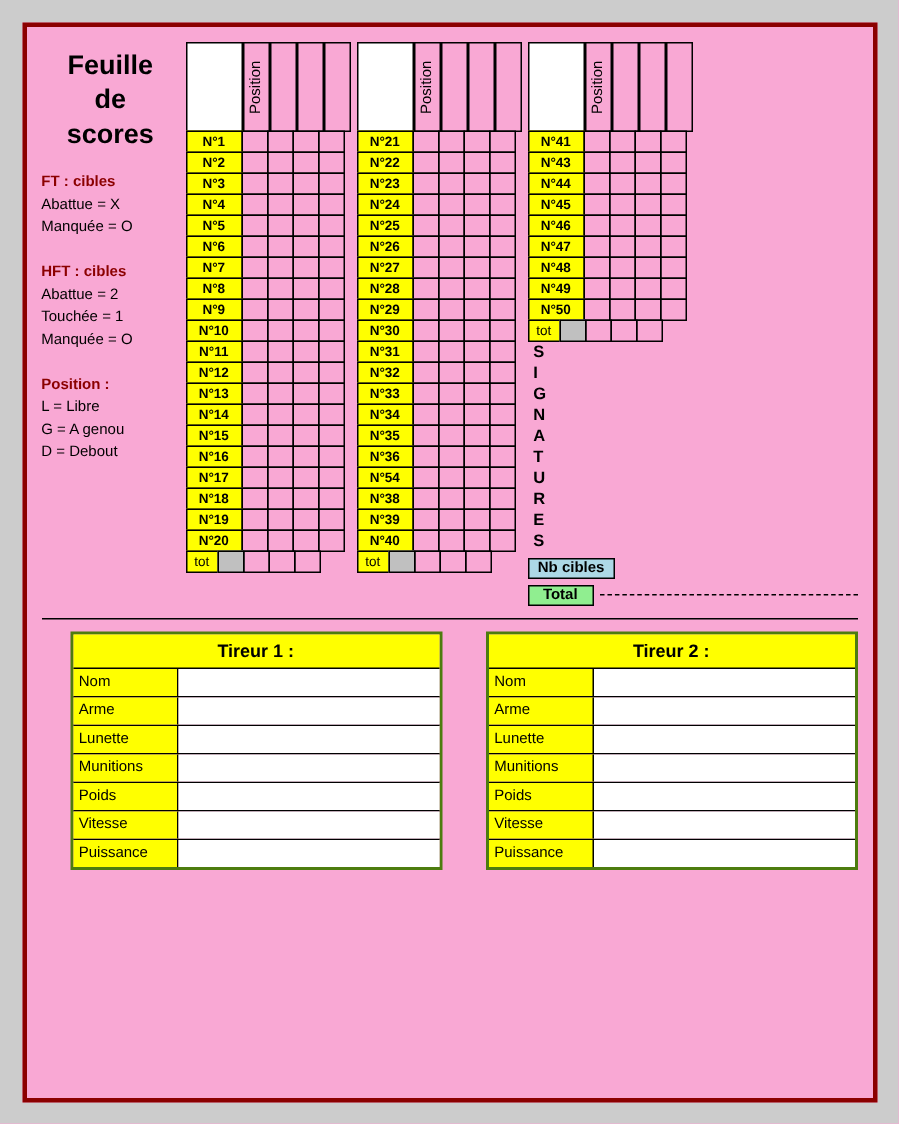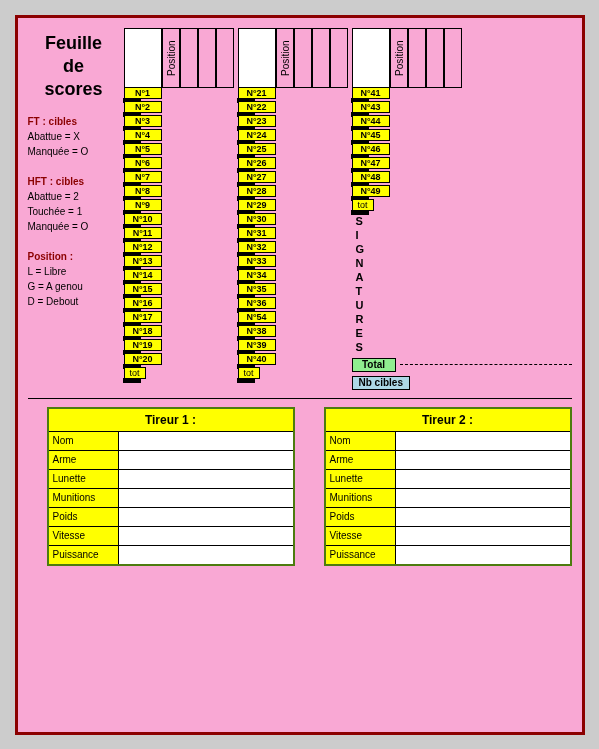--- a/index.html
+++ b/index.html
@@ -110,21 +110,20 @@
       flex-shrink: 0;
     }
     .blank-box {
       border: 1px solid #000;
       width: 18px;
       flex-shrink: 0;
     }
     .data-row {
       display: flex;
       height: 14px;
-      flex-direction: column;
     }
     .num-cell {
       background: #FFFF00;
       border: 1px solid #000;
       font-size: 9px;
       font-weight: bold;
       text-align: center;
       display: flex;
       align-items: center;
       justify-content: center;
@@ -595,20 +594,27 @@
     <div class="data-cell"></div>
     <div class="data-cell"></div>
   </div>
             <div class="data-row">
     <div class="num-cell">N°49</div>
     <div class="data-cell"></div>
     <div class="data-cell"></div>
     <div class="data-cell"></div>
     <div class="data-cell"></div>
   </div>
+            <div class="data-row">
+    <div class="num-cell">N°50</div>
+    <div class="data-cell"></div>
+    <div class="data-cell"></div>
+    <div class="data-cell"></div>
+    <div class="data-cell"></div>
+  </div>
           </div>
 
         <div class="data-row">
           <div class="tot-cell">tot</div>
           <div class="gray-cell"></div>
           <div class="data-cell"></div>
           <div class="data-cell"></div>
           <div class="data-cell"></div>
         </div>
 
@@ -619,25 +625,25 @@
             <div style="display: flex; align-items: center; height: 14px; font-weight: bold; font-size: 11px; padding-left: 4px; margin-top: 0px;">N</div>
             <div style="display: flex; align-items: center; height: 14px; font-weight: bold; font-size: 11px; padding-left: 4px; margin-top: 0px;">A</div>
             <div style="display: flex; align-items: center; height: 14px; font-weight: bold; font-size: 11px; padding-left: 4px; margin-top: 0px;">T</div>
             <div style="display: flex; align-items: center; height: 14px; font-weight: bold; font-size: 11px; padding-left: 4px; margin-top: 0px;">U</div>
             <div style="display: flex; align-items: center; height: 14px; font-weight: bold; font-size: 11px; padding-left: 4px; margin-top: 0px;">R</div>
             <div style="display: flex; align-items: center; height: 14px; font-weight: bold; font-size: 11px; padding-left: 4px; margin-top: 0px;">E</div>
             <div style="display: flex; align-items: center; height: 14px; font-weight: bold; font-size: 11px; padding-left: 4px; margin-top: 0px;">S</div>
           </div>
 
         <div style="display:flex; align-items:center; margin-top:4px; gap:4px;">
+          <div class="blue-cell">Nb cibles</div>
+        </div>
+        <div style="display:flex; align-items:center; margin-top:4px; gap:4px;">
           <div class="green-cell">Total</div>
           <div style="flex:1; border-bottom:1px dashed #000; font-size:9px;"></div>
-        </div>
-        <div style="display:flex; align-items:center; margin-top:4px; gap:4px;">
-          <div class="blue-cell">Nb cibles</div>
         </div>
       </div>
 
     </div>
   </div>
 
   <div class="bottom-section">
 
     <div class="tireur-block">
       <div class="tireur-header">Tireur 1 :</div>

